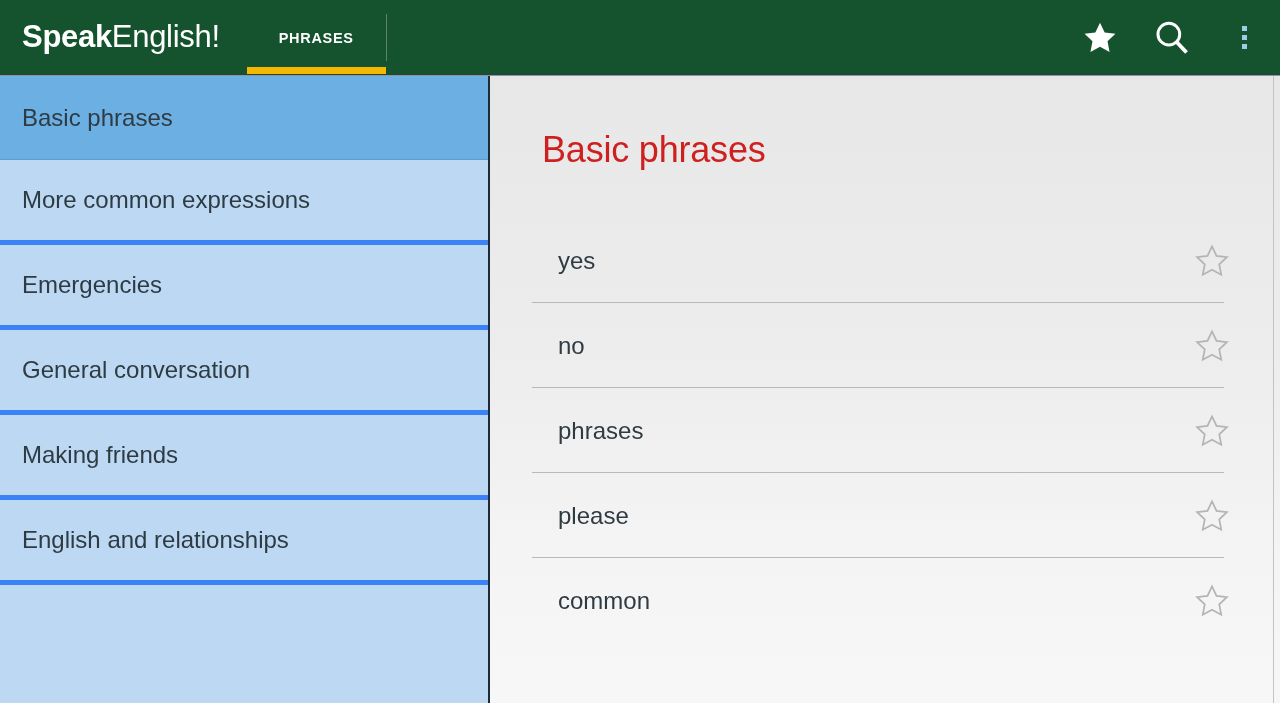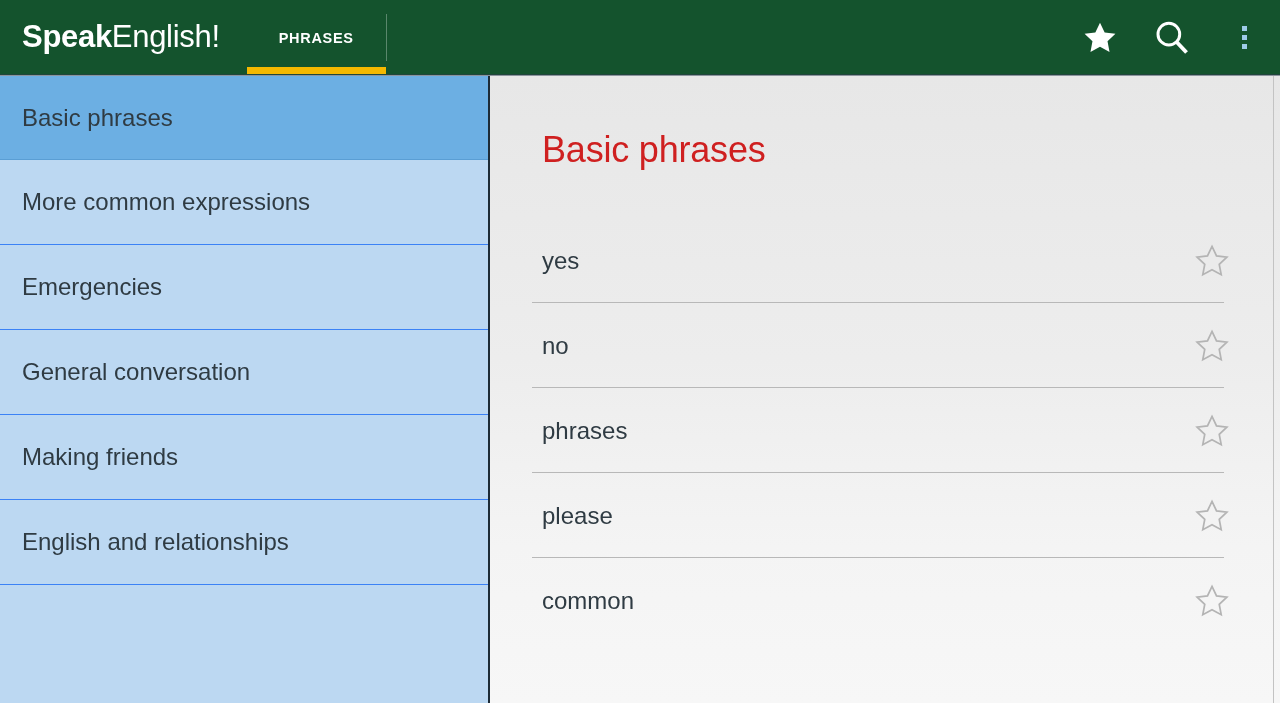--- a/index.html
+++ b/index.html
@@ -77,21 +77,21 @@
     overflow: hidden;
   }
   .side-item {
     position: relative;
     height: 85px;
     display: flex; align-items: center;
     padding-left: 22px;
     color: #2f3b43;
     font-size: 24px;
     cursor: pointer;
-    border-bottom: 1px solid #3b82f6;
+    border-bottom: 5px solid #3b82f6;
   }
   .side-item.selected {
     background: #6cafe3;
     border-bottom: 1px solid #5a9ed4;
     height: 84px;
   }
   .side-item.partial { height: 40px; border-bottom: none; }
   .sidebar-edge {
     position: absolute; top: 76px; left: 488px;
     width: 2px; height: 627px;
@@ -113,21 +113,21 @@
     letter-spacing: -0.2px;
   }
   .phrase-list { margin-top: 47px; }
   .phrase-row {
     position: relative;
     height: 85px;
     display: flex; align-items: center;
     cursor: pointer;
   }
   .phrase-text {
-    margin-left: 52px;
+    margin-left: 68px;
     font-size: 24px;
     color: #2f3b43;
   }
   .phrase-rule {
     position: absolute; left: 42px; right: 56px; bottom: 0;
     height: 1px; background: #b8b8b8;
   }
   .phrase-star {
     position: absolute; right: 48px; top: 50%;
     transform: translateY(-50%);

